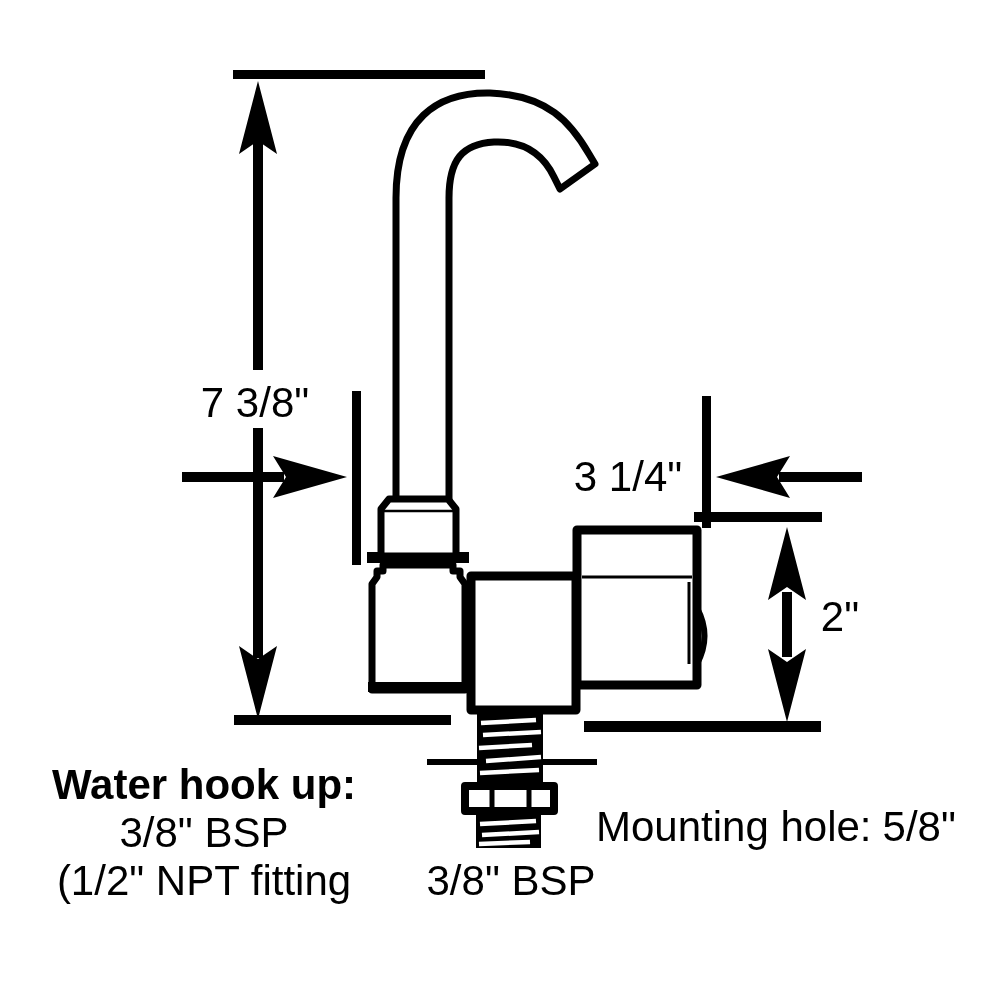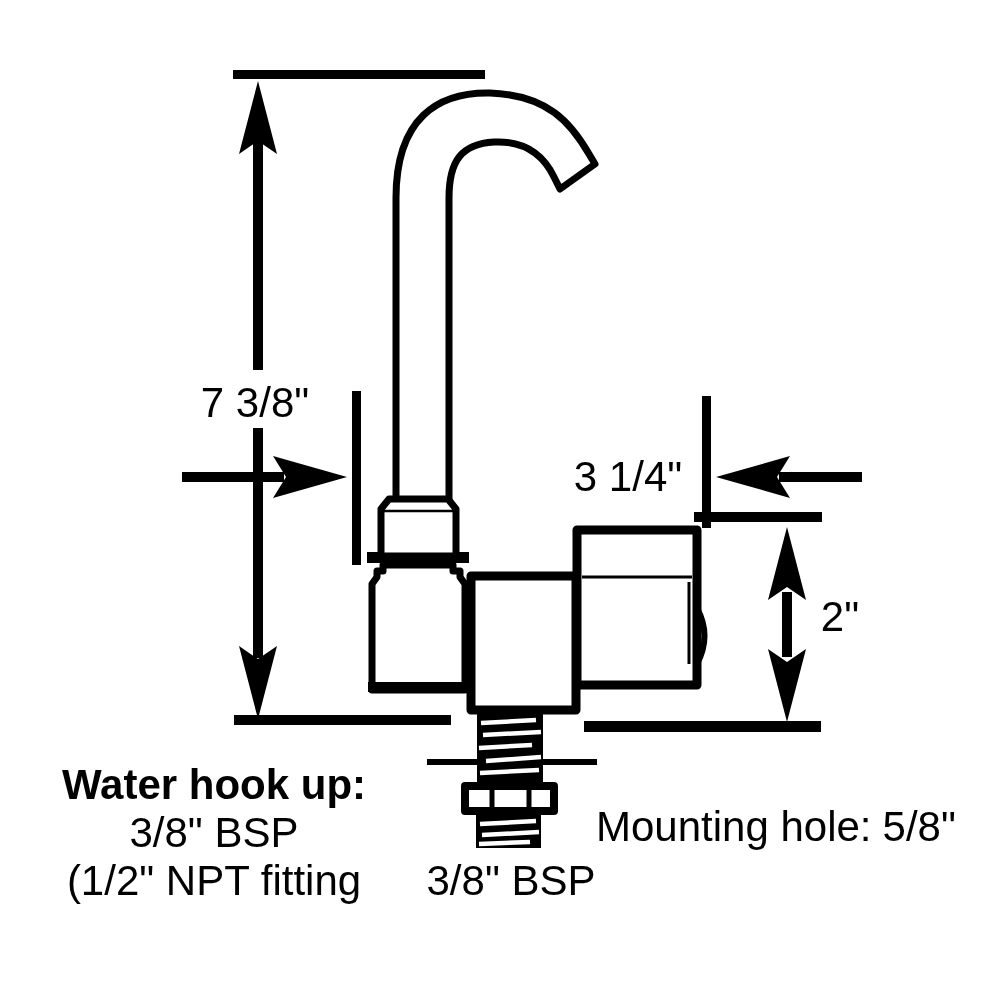--- a/index.html
+++ b/index.html
@@ -15,21 +15,21 @@
   .lbl{
     position:absolute;
     font-size:42px;
     line-height:1.05;
     white-space:nowrap;
     transform:translate(-50%,-50%);
     color:#000;
   }
   .note-left{
     position:absolute;
-    left:214px;top:761px;
+    left:204px;top:761px;
     transform:translateX(-50%);
     text-align:center;
     font-size:42px;
     line-height:48px;
     white-space:nowrap;
   }
   .note-left .t{font-weight:bold;}
   .note-mount{
     position:absolute;
     left:596px;top:803px;

